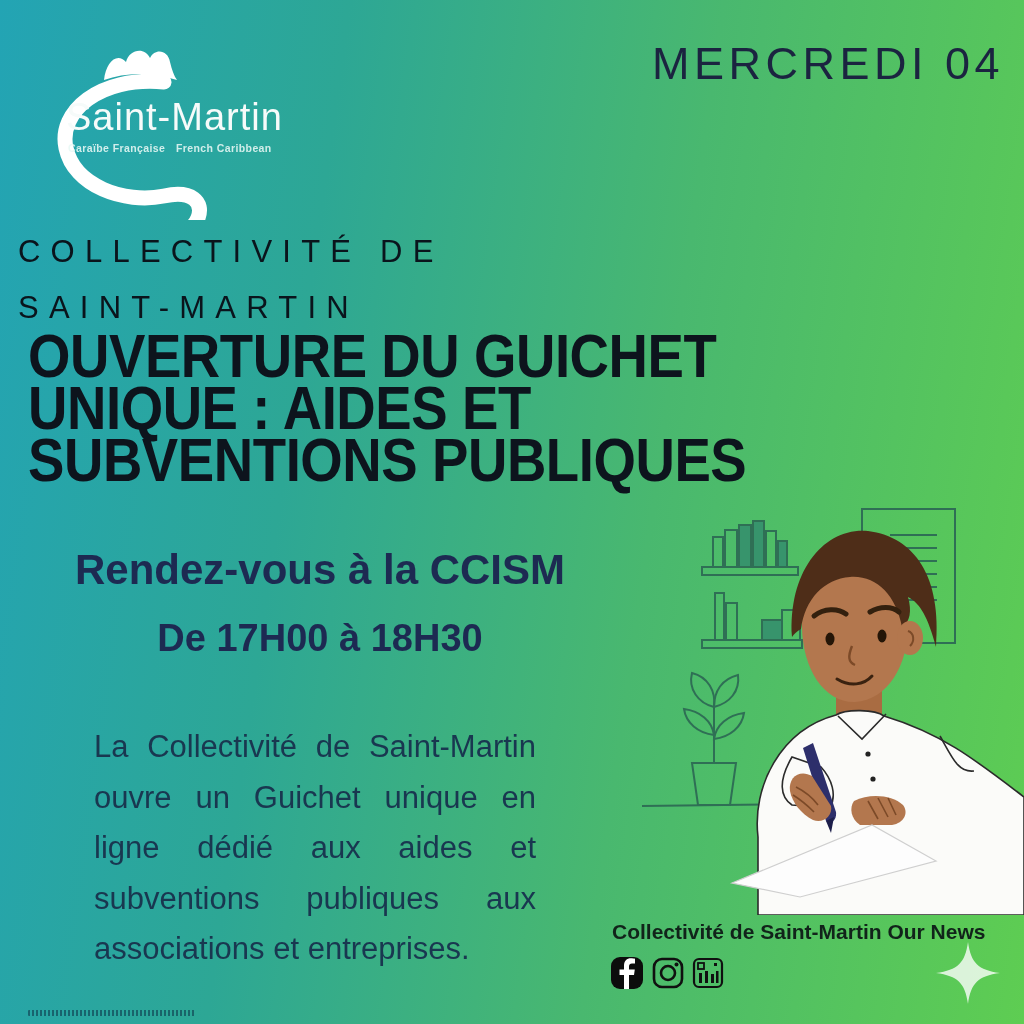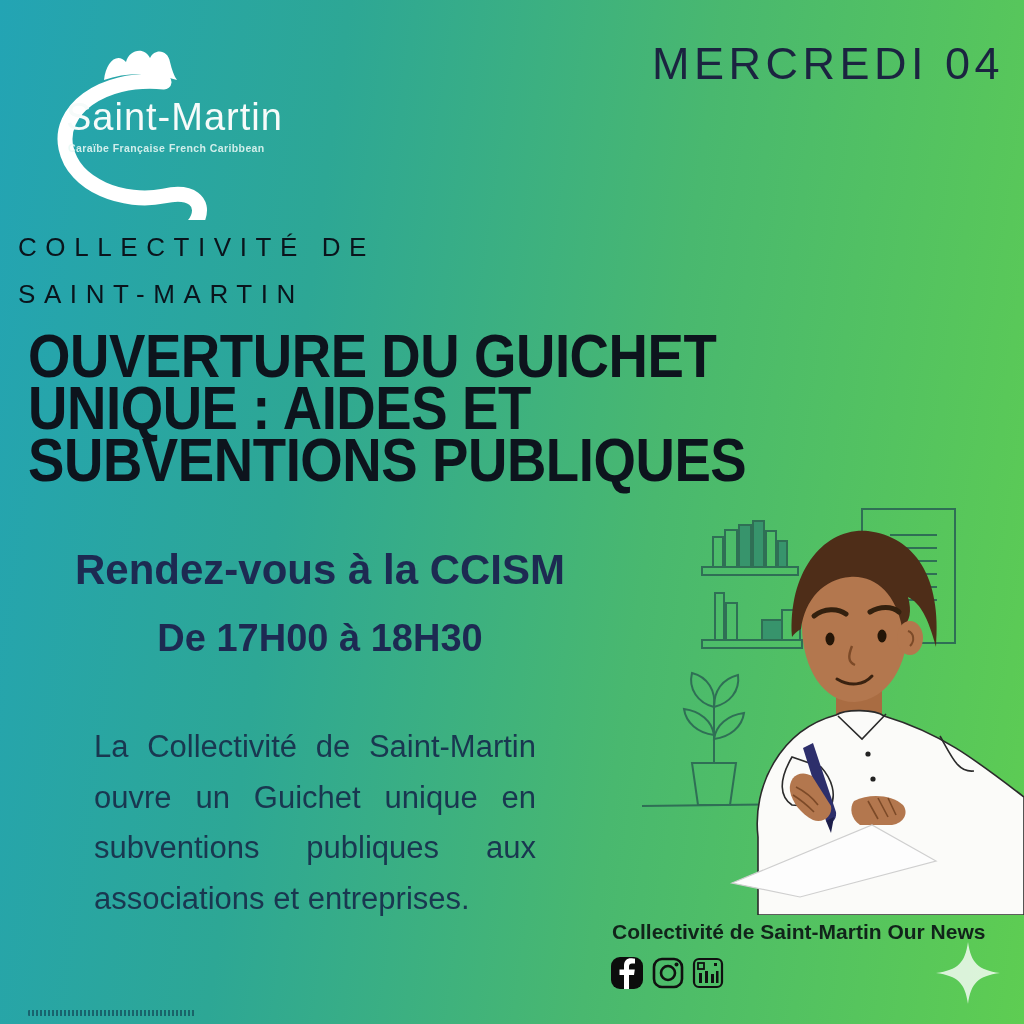--- a/index.html
+++ b/index.html
@@ -12,31 +12,31 @@
 
   
   .logo-wrap{left:14px;top:20px;width:300px;height:200px;}
   .logo-name{
     left:52px;top:76px;color:#f6fbfa;font-size:38px;font-weight:400;
     letter-spacing:1px;white-space:nowrap;
   }
   .logo-tag{top:122px;font-size:10.5px;font-weight:700;color:rgba(232,248,245,.88);
     letter-spacing:.4px;white-space:nowrap;}
   .logo-tag.left{left:54px;text-align:right;}
-  .logo-tag.right{left:155px;}
+  .logo-tag.right{left:162px;}
 
   
   .date-block{
     right:20px;top:34px;text-align:right;color:#1b2440;
     font-size:45px;font-weight:500;letter-spacing:.1em;line-height:1.33;white-space:nowrap;
   }
 
   
   .org-block{
-    left:18px;top:224px;color:#0a141c;font-size:26px;font-weight:500;
+    left:18px;top:224px;color:#0a141c;font-size:31px;font-weight:500;
     letter-spacing:.33em;line-height:1.82;white-space:nowrap;
   }
 
   
   .title-block{left:28px;top:330px;}
   .title-line{
     font-size:62px;font-weight:700;color:#0d141d;line-height:52px;
     transform:scaleX(.88);transform-origin:left center;white-space:nowrap;
     letter-spacing:-0.5px;
   }
@@ -99,20 +99,21 @@
 </div>
 
 <div class="abs event-block">
   <div class="event-line1">Rendez-vous à la CCISM</div>
   <div class="event-line2">De 17H00 à 18H30</div>
 </div>
 
 <div class="abs body-block">
   <div class="body-line">La Collectivité de Saint-Martin</div>
   <div class="body-line">ouvre un Guichet unique en</div>
+  <div class="body-line">ligne dédié aux aides et</div>
   <div class="body-line">subventions publiques aux</div>
   <div class="body-line last">associations et entreprises.</div>
 </div>
 
 <div class="abs illu">
   <svg width="384" height="420" viewBox="0 0 384 420">
     <g stroke="#2f6f55" stroke-width="2" fill="none">
       <line x1="2" y1="311" x2="384" y2="306"></line>
     </g>
 

